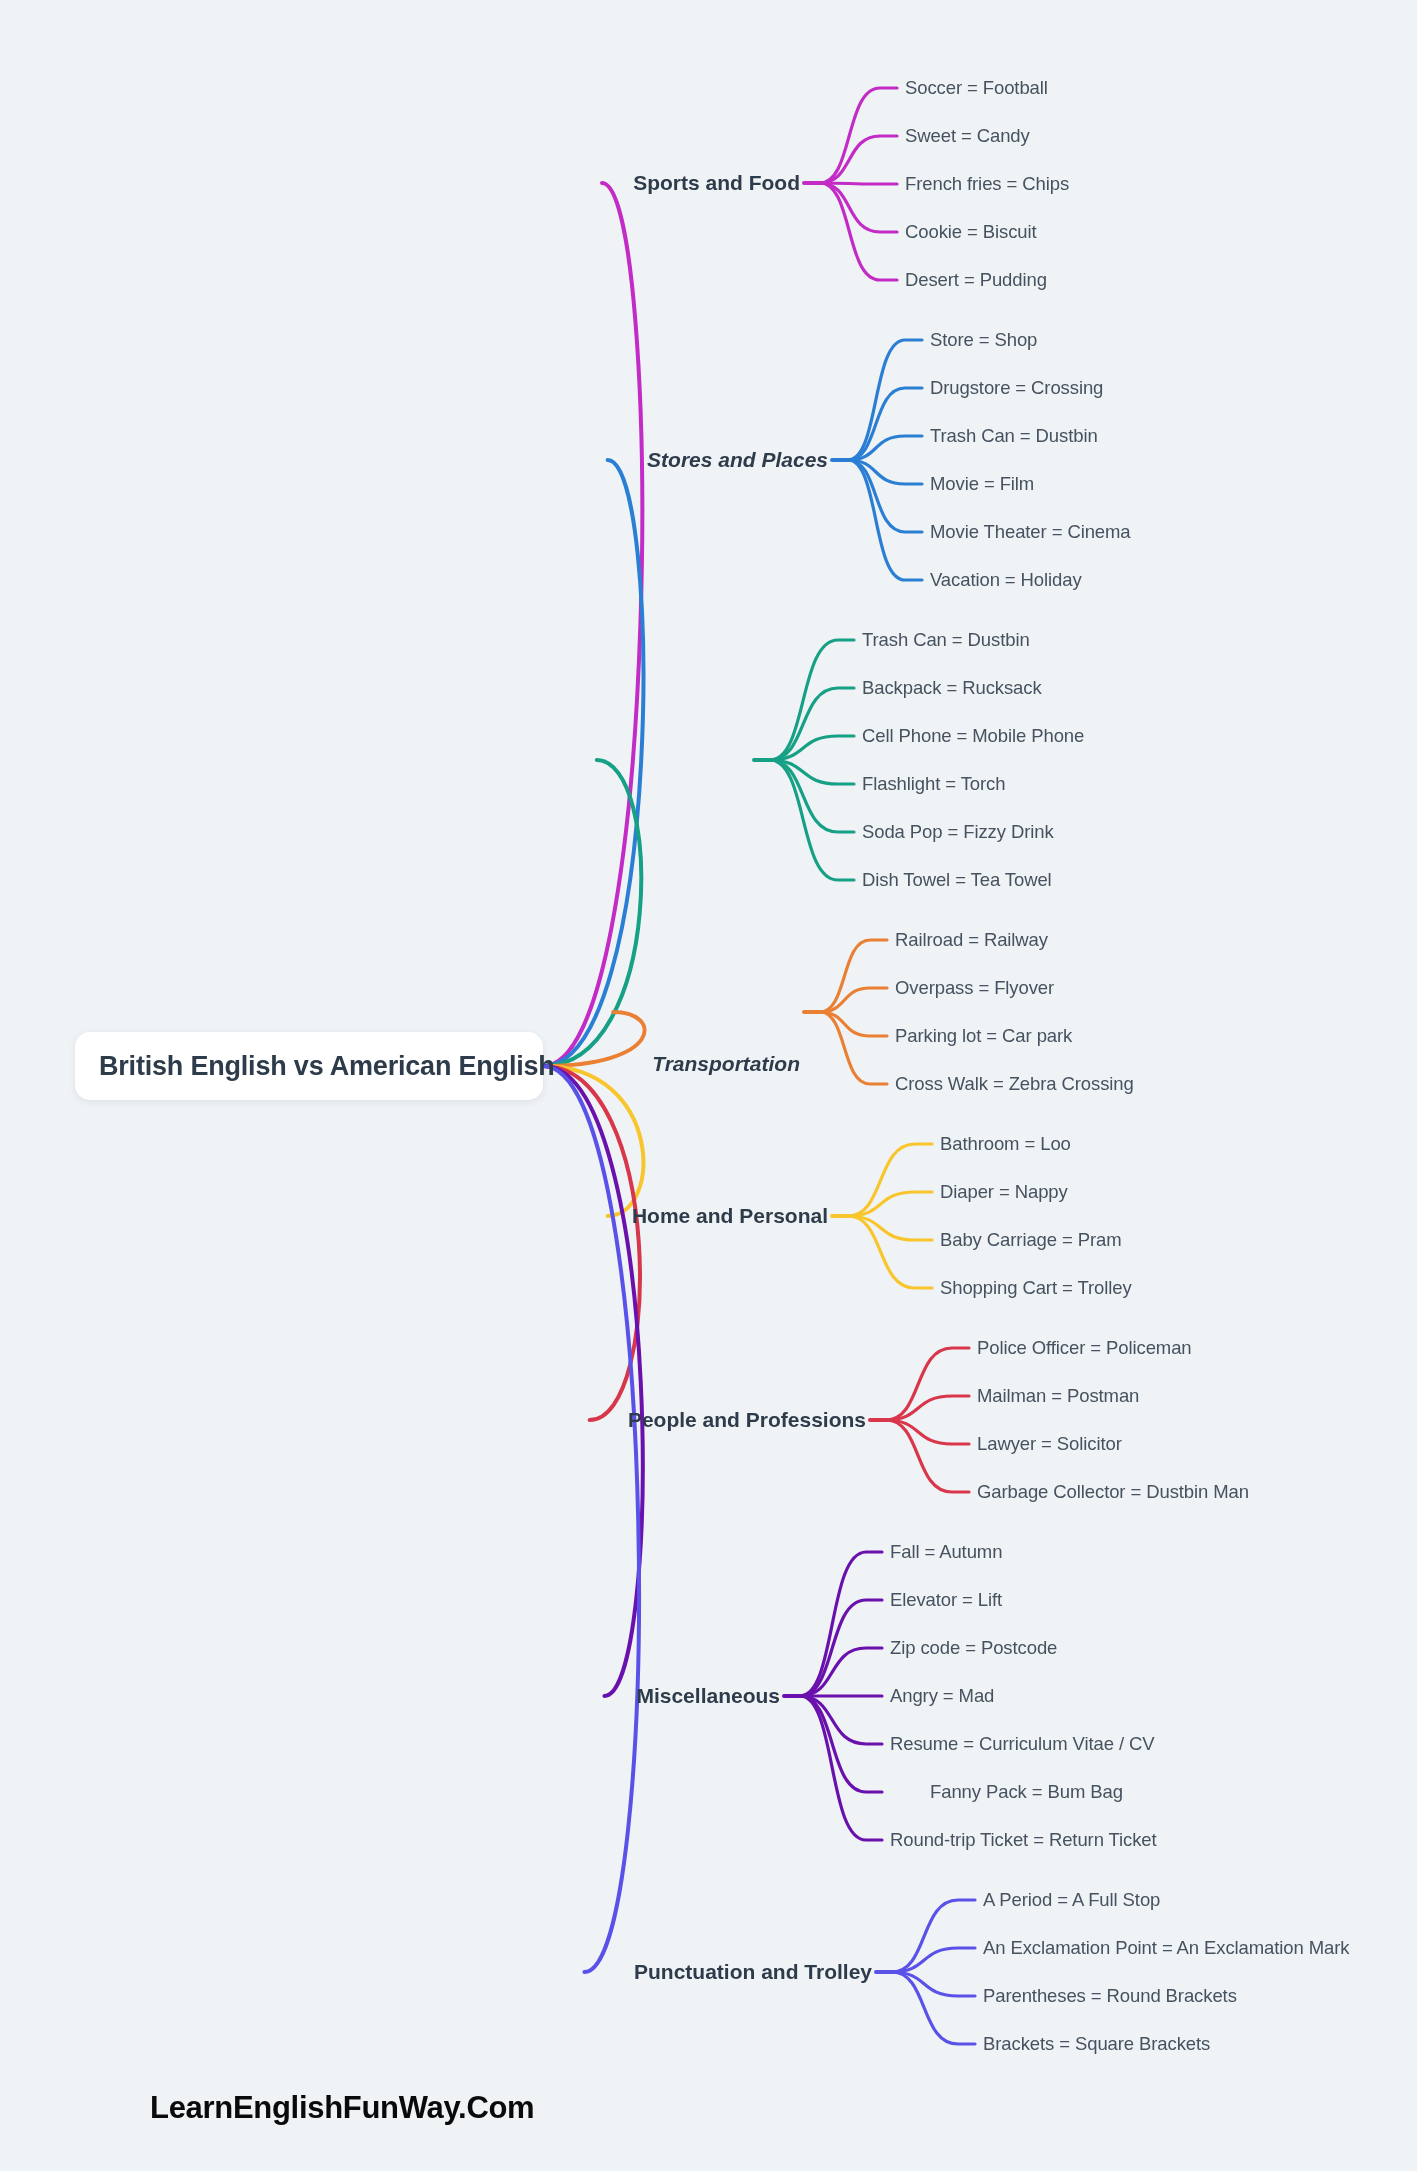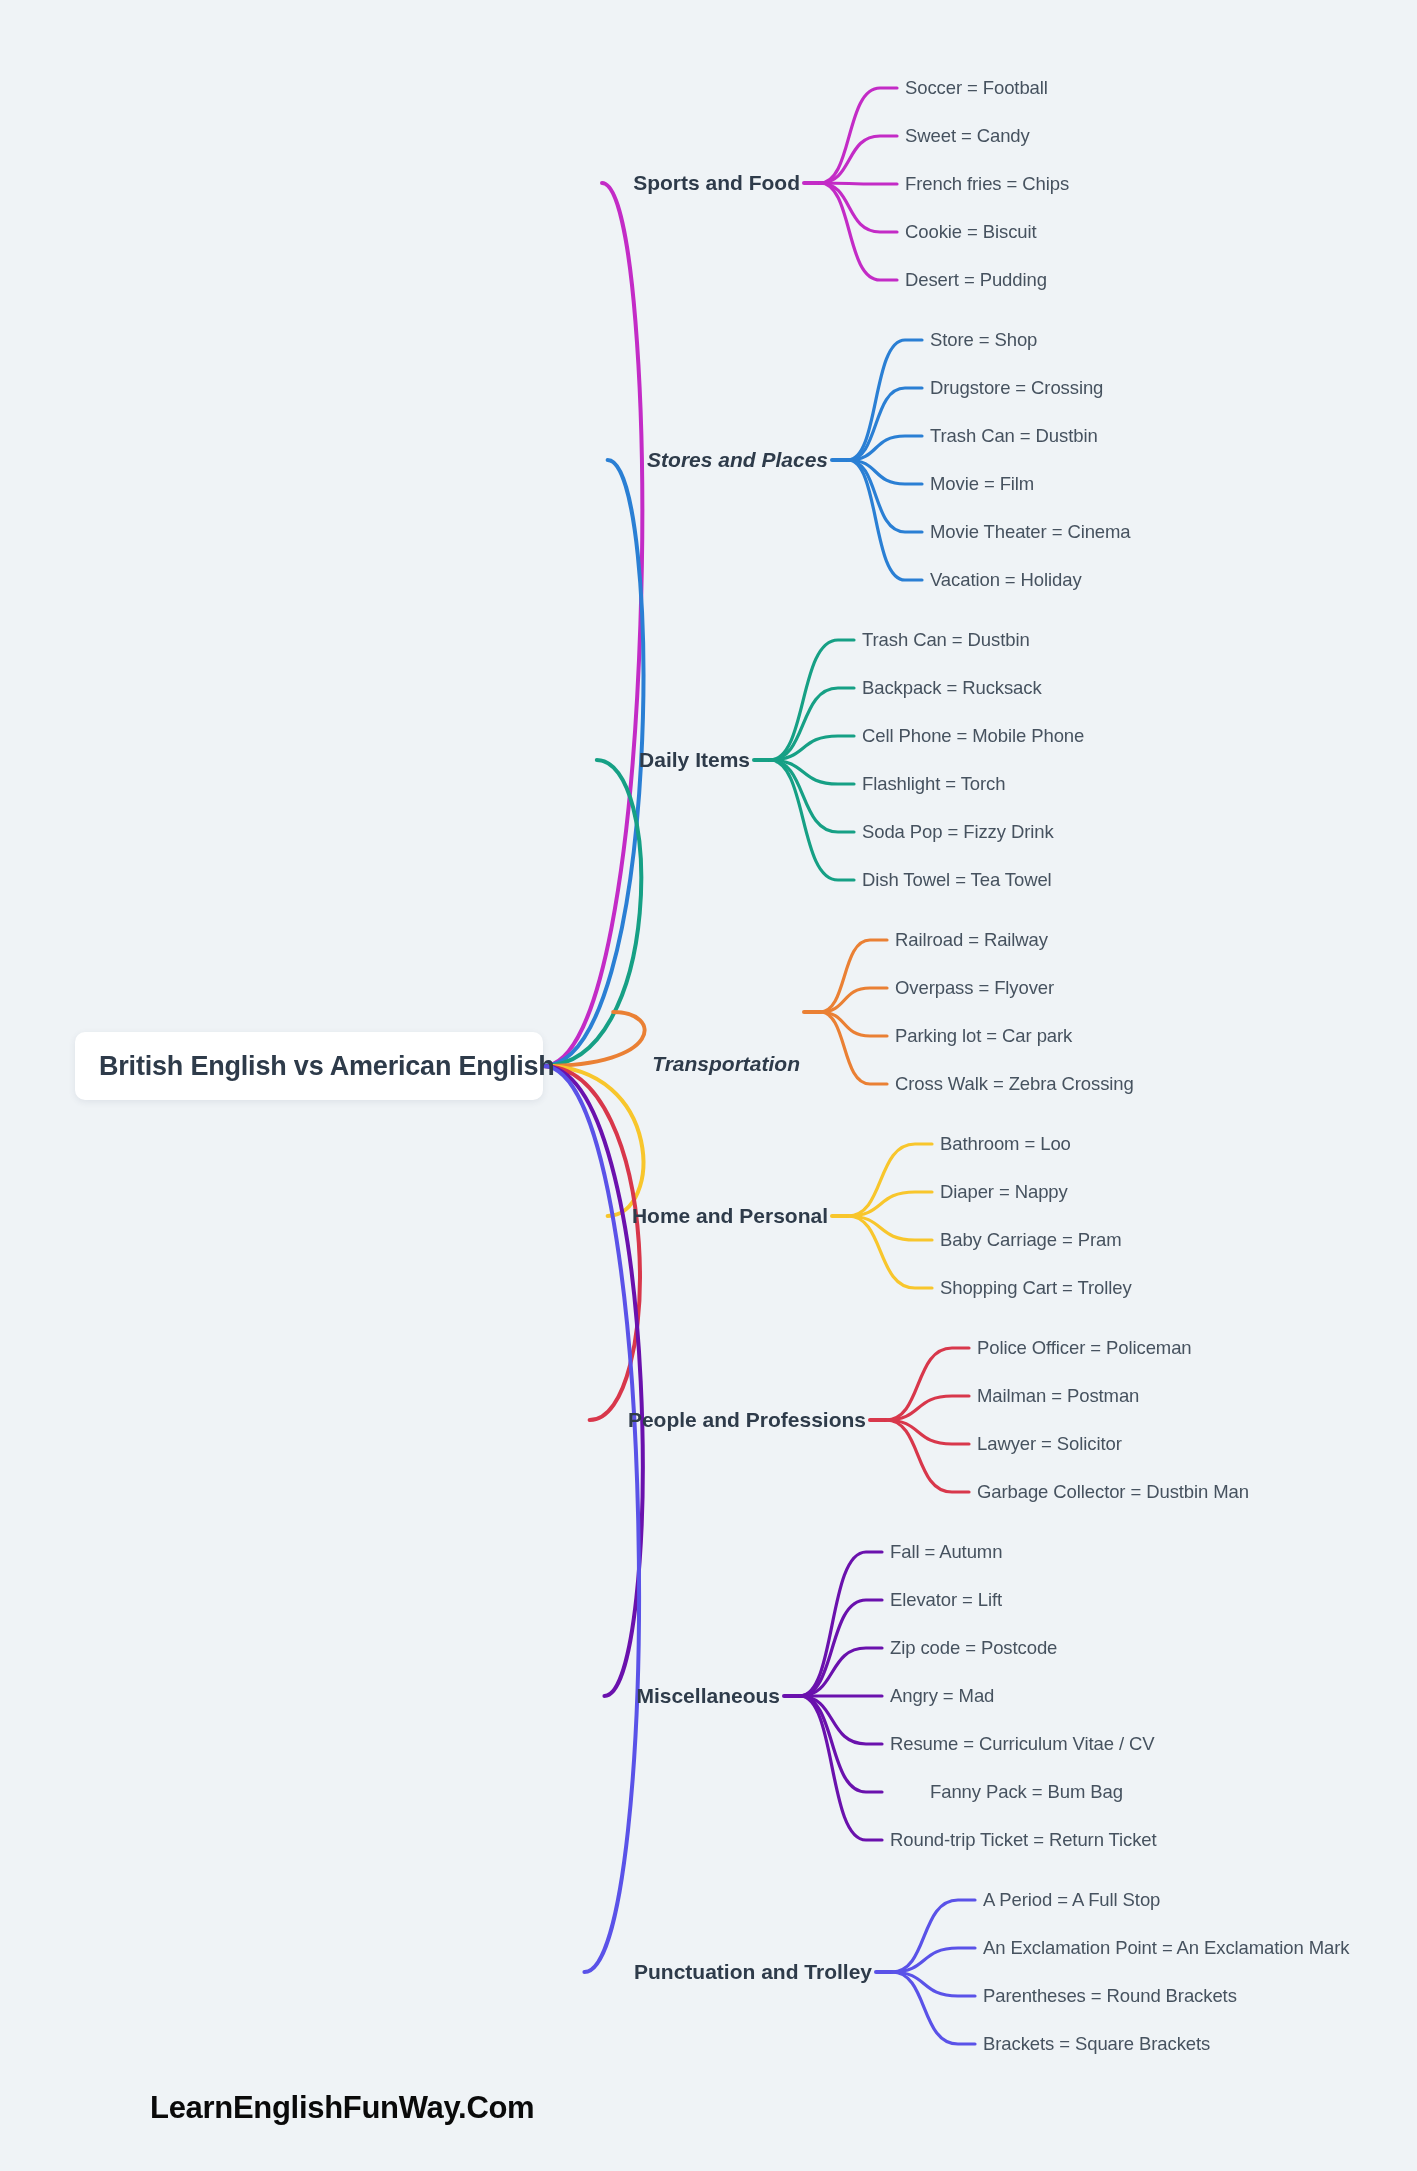--- a/index.html
+++ b/index.html
@@ -147,38 +147,37 @@
       <g>
         <path d="M 543 1066 C 663 1066, 663 1972, 584.4000000000001 1972" stroke="#5a52e8" stroke-width="4" fill="none" stroke-linecap="round"></path>
         <path d="M 876 1972 L 892 1972" stroke="#5a52e8" stroke-width="4" fill="none" stroke-linecap="round"></path>
         <path d="M 892 1972 C 928.3 1972, 919.72 1900, 958 1900 L 975 1900" stroke="#5a52e8" stroke-width="3.2" fill="none" stroke-linecap="round"></path>
         <path d="M 892 1972 C 928.3 1972, 919.72 1948, 958 1948 L 975 1948" stroke="#5a52e8" stroke-width="3.2" fill="none" stroke-linecap="round"></path>
         <path d="M 892 1972 C 928.3 1972, 919.72 1996, 958 1996 L 975 1996" stroke="#5a52e8" stroke-width="3.2" fill="none" stroke-linecap="round"></path>
         <path d="M 892 1972 C 928.3 1972, 919.72 2044, 958 2044 L 975 2044" stroke="#5a52e8" stroke-width="3.2" fill="none" stroke-linecap="round"></path>
       </g>
     </svg>
   <div id="labels">
-    <div class="root-node" style="left: 75px; top: 1032px; width: 468px; height: 68px; background: rgb(255, 255, 255);">
+    <div class="root-node" style="left: 75px; top: 1032px; width: 468px; height: 68px; background: rgb(255, 255, 255); border-radius: 15px;">
       <span class="root-text">British English vs American English</span>
     </div>
     <div class="footer-brand" style="left: 150px; top: 2090px; color: rgb(10, 10, 10);">LearnEnglishFunWay.Com</div>
   <div class="branch-label" style="top: 183px; left: 0px; width: 800px;">Sports and Food</div>
       <div class="leaf-label" style="left: 905px; top: 88px;">Soccer = Football</div>
       <div class="leaf-label" style="left: 905px; top: 136px;">Sweet = Candy</div>
       <div class="leaf-label" style="left: 905px; top: 184px;">French fries = Chips</div>
       <div class="leaf-label" style="left: 905px; top: 232px;">Cookie = Biscuit</div>
       <div class="leaf-label" style="left: 905px; top: 280px;">Desert = Pudding</div>
       <div class="branch-label" style="top: 460px; left: 0px; width: 828px; font-style: italic;">Stores and Places</div>
       <div class="leaf-label" style="left: 930px; top: 340px;">Store = Shop</div>
       <div class="leaf-label" style="left: 930px; top: 388px;">Drugstore = Crossing</div>
       <div class="leaf-label" style="left: 930px; top: 436px;">Trash Can = Dustbin</div>
       <div class="leaf-label" style="left: 930px; top: 484px;">Movie = Film</div>
       <div class="leaf-label" style="left: 930px; top: 532px;">Movie Theater = Cinema</div>
       <div class="leaf-label" style="left: 930px; top: 580px;">Vacation = Holiday</div>
-      <div class="branch-label" style="top: 760px; left: 0px; width: 750px;">Daily Items</div>
       <div class="leaf-label" style="left: 862px; top: 640px;">Trash Can = Dustbin</div>
       <div class="leaf-label" style="left: 862px; top: 688px;">Backpack = Rucksack</div>
       <div class="leaf-label" style="left: 862px; top: 736px;">Cell Phone = Mobile Phone</div>
       <div class="leaf-label" style="left: 862px; top: 784px;">Flashlight = Torch</div>
       <div class="leaf-label" style="left: 862px; top: 832px;">Soda Pop = Fizzy Drink</div>
       <div class="leaf-label" style="left: 862px; top: 880px;">Dish Towel = Tea Towel</div>
       <div class="branch-label" style="top: 1064px; left: 0px; width: 800px; font-style: italic;">Transportation</div>
       <div class="leaf-label" style="left: 895px; top: 940px;">Railroad = Railway</div>
       <div class="leaf-label" style="left: 895px; top: 988px;">Overpass = Flyover</div>
       <div class="leaf-label" style="left: 895px; top: 1036px;">Parking lot = Car park</div>

